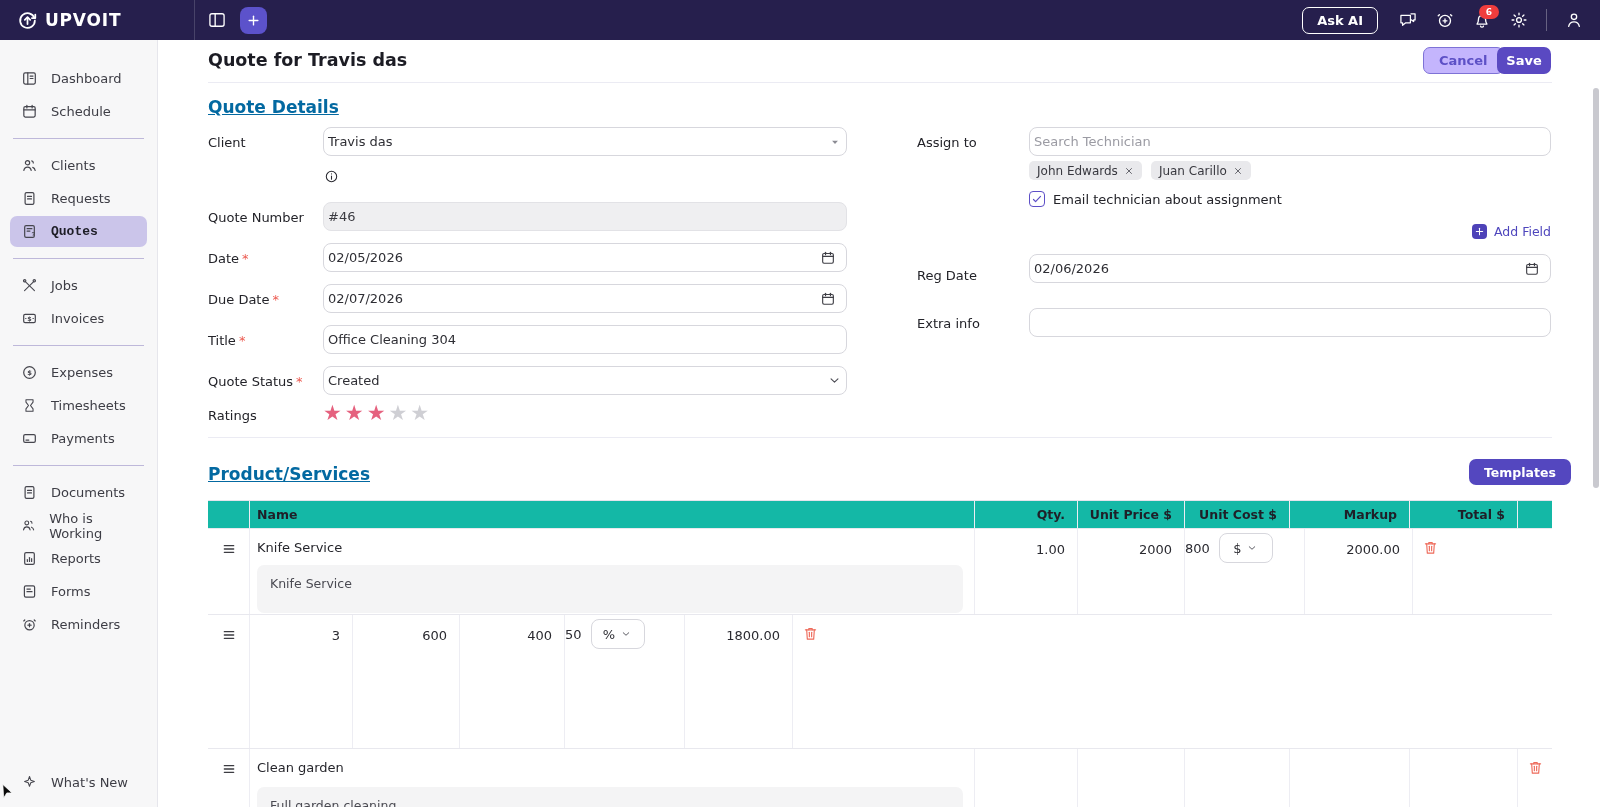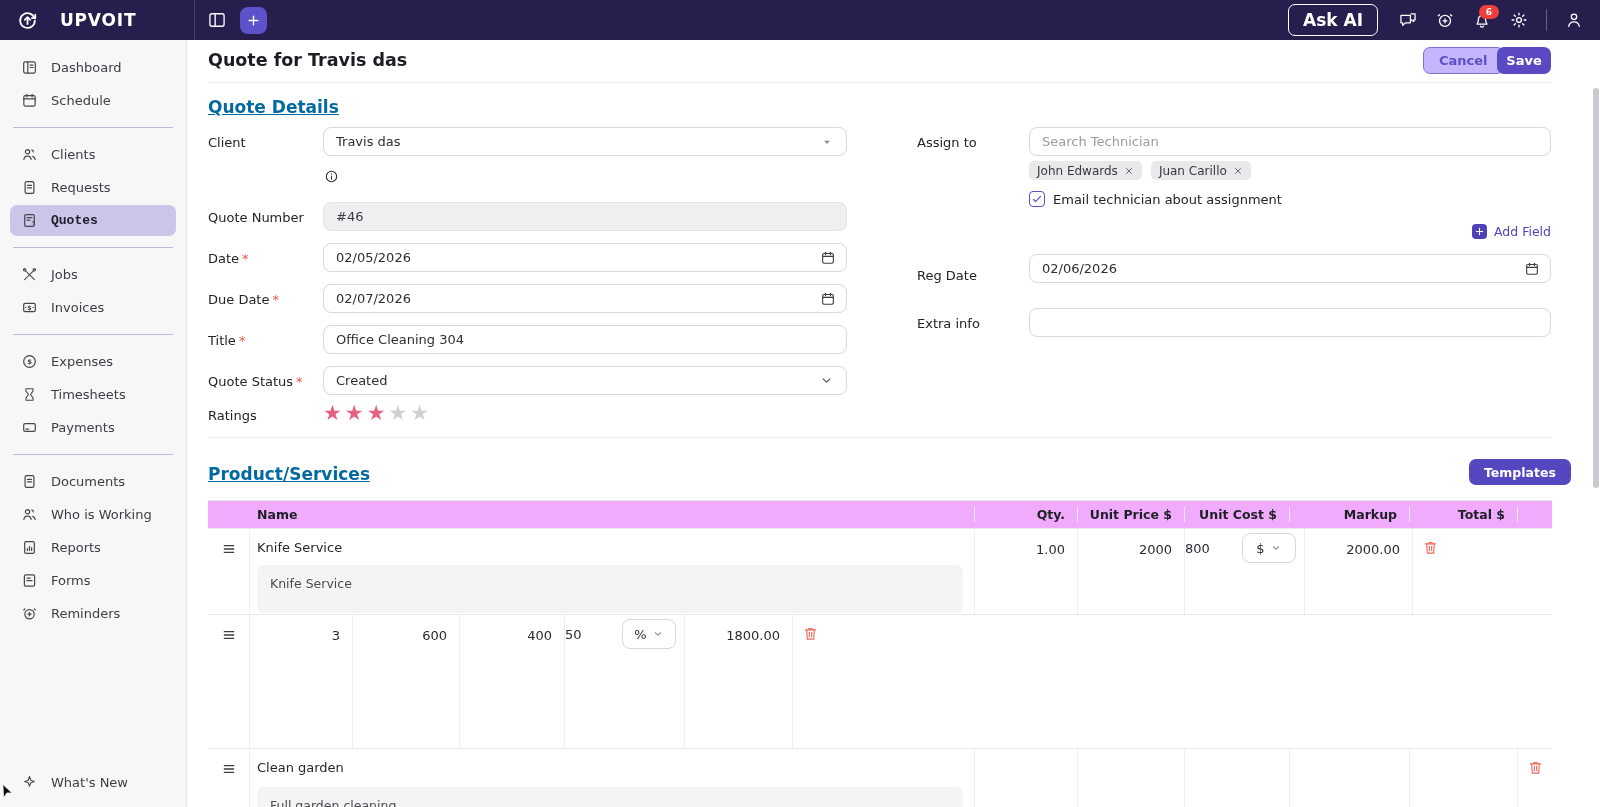--- a/index.html
+++ b/index.html
@@ -2,58 +2,58 @@
 <html><head>
 <meta charset="utf-8">
 <style>
   html,body{margin:0;padding:0;}
   body{width:1600px;height:807px;position:relative;overflow:hidden;background:#fff;
        font-family:"DejaVu Sans","Liberation Sans",sans-serif;color:#2a2a31;}
   .icon{display:inline-flex;align-items:center;justify-content:center;}
   .icon svg{width:100%;height:100%;}
   
   .topbar{position:absolute;top:0;left:0;width:1600px;height:40px;background:#261f4d;z-index:5;}
-  .brand{position:absolute;left:0;top:0;width:195px;height:40px;display:flex;align-items:center;gap:22px;
+  .brand{position:absolute;left:0;top:0;width:195px;height:40px;display:flex;align-items:center;gap:7px;
          padding-left:17px;box-sizing:border-box;color:#fff;border-right:1px solid rgba(255,255,255,.16);}
   .brand .logo{width:21px;height:21px;}
   .brand .bname{font-size:17px;font-weight:700;letter-spacing:.8px;}
   .tb-left{position:absolute;left:207px;top:0;height:40px;display:flex;align-items:center;gap:13px;}
   .tb-icon{width:20px;height:20px;color:#fff;cursor:pointer;position:relative;}
   .plus-btn{width:27px;height:27px;border:none;border-radius:8px;background:#5c52cb;color:#fff;
             display:flex;align-items:center;justify-content:center;cursor:pointer;padding:5px;}
   .tb-right{position:absolute;right:16px;top:0;height:40px;display:flex;align-items:center;gap:17px;}
   .askai{background:transparent;border:1.5px solid #fff;border-radius:7px;color:#fff;font-weight:700;
-         font-size:17px;padding:5px 14px;cursor:pointer;font-family:inherit;margin-right:3px;}
+         font-size:13px;padding:5px 14px;cursor:pointer;font-family:inherit;margin-right:3px;}
   .badge{position:absolute;top:-5px;right:-7px;min-width:14px;height:14px;border-radius:8px;background:#f03d3d;
          color:#fff;font-size:9px;font-style:normal;display:flex;align-items:center;justify-content:center;
          padding:0 3px;font-weight:700;}
   .tb-divider{width:1px;height:22px;background:rgba(255,255,255,.3);}
   
-  .sidebar{position:absolute;top:40px;left:0;width:187px;height:767px;background:#f7f7f8;
+  .sidebar{position:absolute;top:40px;left:0;width:158px;height:767px;background:#f7f7f8;
            border-right:1px solid #e6e6ec;box-sizing:border-box;display:flex;flex-direction:column;
-           padding-top:11px;}
+           padding-top:22px;}
   .nav-item{display:flex;align-items:center;gap:13px;height:31px;margin:1px 10px;padding:0 8px 0 11px;
             border-radius:7px;font-size:13px;color:#3d3d45;cursor:pointer;flex:0 0 auto;}
   .nav-item .icon{width:17px;height:17px;color:#46464e;}
   .nav-item.active{background:#cbc5ea;color:#1d1d26;font-weight:600;font-family:Liberation Mono, monospace;}
   .nav-divider{height:1px;background:#beb8da;margin:10px 13px;flex:0 0 auto;}
   .nav-footer{margin-top:auto;margin-bottom:9px;}
   
   .main{position:absolute;left:195px;top:40px;width:1405px;height:767px;background:#fff;overflow:hidden;}
   .page-title{position:absolute;left:13px;top:10px;font-size:17.5px;font-weight:700;color:#1c1c24;}
   .btn{font-family:inherit;font-size:13px;font-weight:600;border-radius:7px;cursor:pointer;height:27px;
        display:inline-flex;align-items:center;justify-content:center;padding:0 15px;box-sizing:border-box;}
   .btn-cancel{position:absolute;left:1228px;top:7px;background:#c4b5fd;color:#5d50c6;border:1px solid #7e72d6;}
   .btn-save{position:absolute;left:1302px;top:7px;background:#5a49c2;color:#fff;border:none;width:54px;}
   .hr{position:absolute;left:13px;width:1344px;height:1px;background:#ebebf3;}
   .sec-title{position:absolute;font-size:17px;font-weight:700;color:#0369a1;text-decoration:underline;}
   .lbl{position:absolute;font-size:13px;color:#232329;}
   .req{color:#ec5a50;margin-left:3px;}
   .inp{position:absolute;height:29px;border:1px solid #d7d7dd;border-radius:8px;background:#fff;
-       font-size:13px;color:#2e2e34;box-sizing:border-box;display:flex;align-items:center;padding:0 12px;}
+       font-size:13px;color:#2e2e34;box-sizing:border-box;display:flex;align-items:center;padding:0 4px;}
   input.inp,textarea{font-family:inherit;}
   input.inp{outline:none;}
   input.inp::placeholder{color:#9b9ba3;}
   .inp.disabled{background:#efeff1;border-color:#e2e2e6;color:#3c3c42;}
   .col-l{left:128px;width:524px;}
   .col-r{left:834px;width:522px;}
   .sel{justify-content:space-between;cursor:pointer;}
   .caret{width:14px;height:14px;color:#8b8b93;}
   .chev{width:15px;height:15px;color:#4a4a52;}
   .cal{width:16px;height:16px;color:#3f3f46;position:absolute;right:10px;top:6px;}
@@ -70,21 +70,21 @@
        display:flex;align-items:center;justify-content:center;color:#5d4fc7;cursor:pointer;padding:1px;}
   .addfield{position:absolute;left:834px;top:184px;width:522px;display:flex;justify-content:flex-end;
             align-items:center;gap:7px;cursor:pointer;}
   .addfield .sq{width:15px;height:15px;border-radius:4px;background:#4e42b8;color:#fff;padding:2px;box-sizing:border-box;}
   .addfield .af-lbl{color:#4e46bd;font-size:12.5px;font-weight:400;}
   .btn-templates{position:absolute;left:1274px;top:419px;background:#5447bf;color:#fff;border:none;height:26px;
                  font-size:12.5px;}
   
   .ptable{position:absolute;left:13px;top:460px;width:1344px;border-top:1px solid #e4e4ec;font-size:13px;}
   .trow{display:flex;width:1344px;box-sizing:border-box;border-bottom:1px solid #e8e8ee;}
-  .thead{background:#f0abfc;height:28px;font-size:12.5px;font-weight:700;color:#1f1f28;align-items:center;}
+  .thead{background:#14b8a6;height:28px;font-size:12.5px;font-weight:700;color:#1f1f28;}
   .cell{box-sizing:border-box;border-right:1px solid #ededf3;}
   .cell:last-child{border-right:none;}
   .c-handle{width:42px;display:flex;justify-content:center;}
   .c-name{width:725px;padding-left:7px;}
   .c-qty{width:103px;text-align:right;padding-right:12px;}
   .c-price{width:107px;text-align:right;padding-right:12px;}
   .c-cost{width:105px;text-align:right;padding-right:12px;}
   .c-markup{width:120px;}
   .c-total{width:108px;text-align:right;padding-right:12px;}
   .c-act{width:34px;display:flex;justify-content:center;}
@@ -96,21 +96,21 @@
   .r2{height:134px;}
   .r3{height:100px;}
   .drag{width:16px;height:16px;color:#3c3c42;margin-top:12px;cursor:grab;}
   .name-line{height:24px;display:flex;align-items:center;padding-top:6px;font-size:13px;color:#26262c;}
   .desc{display:block;background:#f4f4f5;border:none;border-radius:7px;resize:none;outline:none;
         width:706px;margin:6px 12px 0 0;box-sizing:border-box;padding:11px 13px;font-size:12.5px;color:#4a4a52;}
   .desc::placeholder{color:#9b9ba3;}
   .d1{height:48px;}
   .d2{height:57px;margin-top:8px;}
   .d3{height:46px;margin-top:8px;}
-  .mk-cell{display:flex;justify-content:space-between;align-items:center;gap:9px;padding:4px 8px 0 0;height:30px;}
+  .mk-cell{display:flex;justify-content:flex-start;align-items:center;gap:9px;padding:4px 8px 0 0;height:30px;}
   .mk-sel{width:52px;height:28px;border:1px solid #d7d7dd;border-radius:8px;background:#fff;display:flex;
           align-items:center;justify-content:center;gap:5px;font-size:13px;color:#2e2e34;cursor:pointer;}
   .mk-sel .chev{width:12px;height:12px;}
   .trash{width:17px;height:17px;color:#ee6a5a;margin-top:10px;cursor:pointer;}
   .rec-row{margin-top:9px;}
   
   .scroll-thumb{position:absolute;right:1px;top:88px;width:6px;height:400px;border-radius:3px;background:#c9c9cf;}
   .mouse-cursor{position:absolute;left:0px;top:783px;width:17px;height:17px;z-index:9;}
 </style>
 </head>

